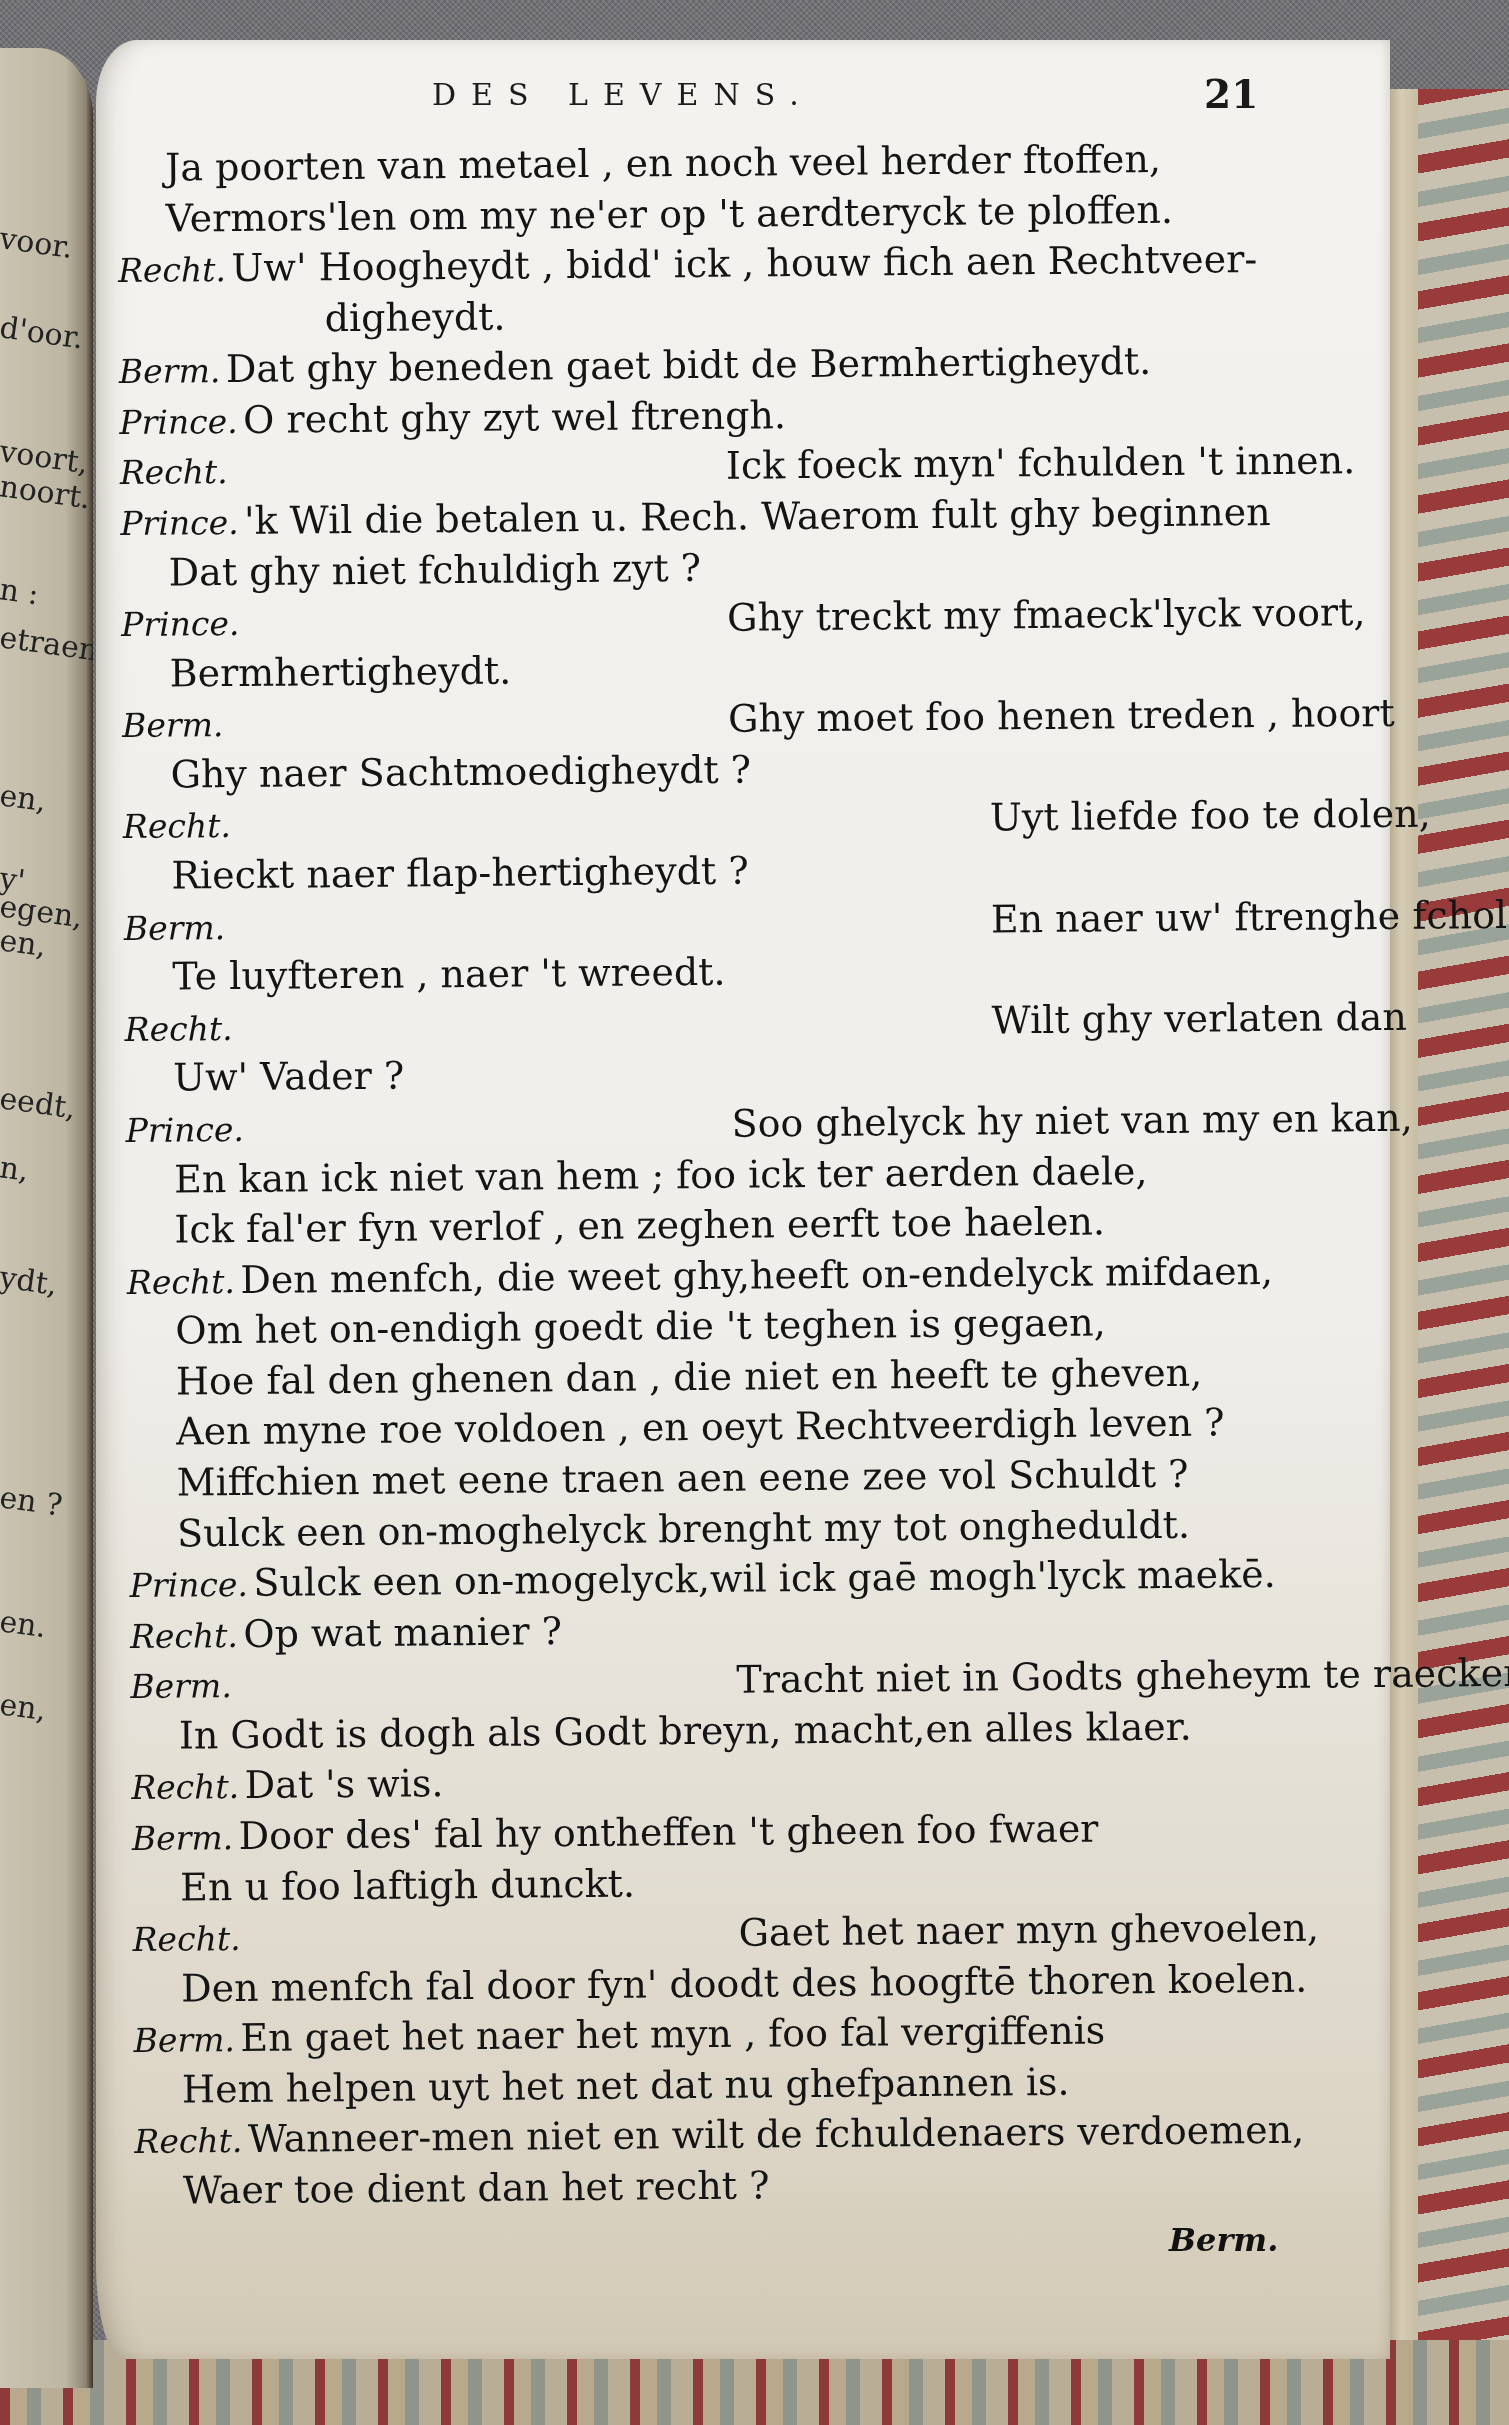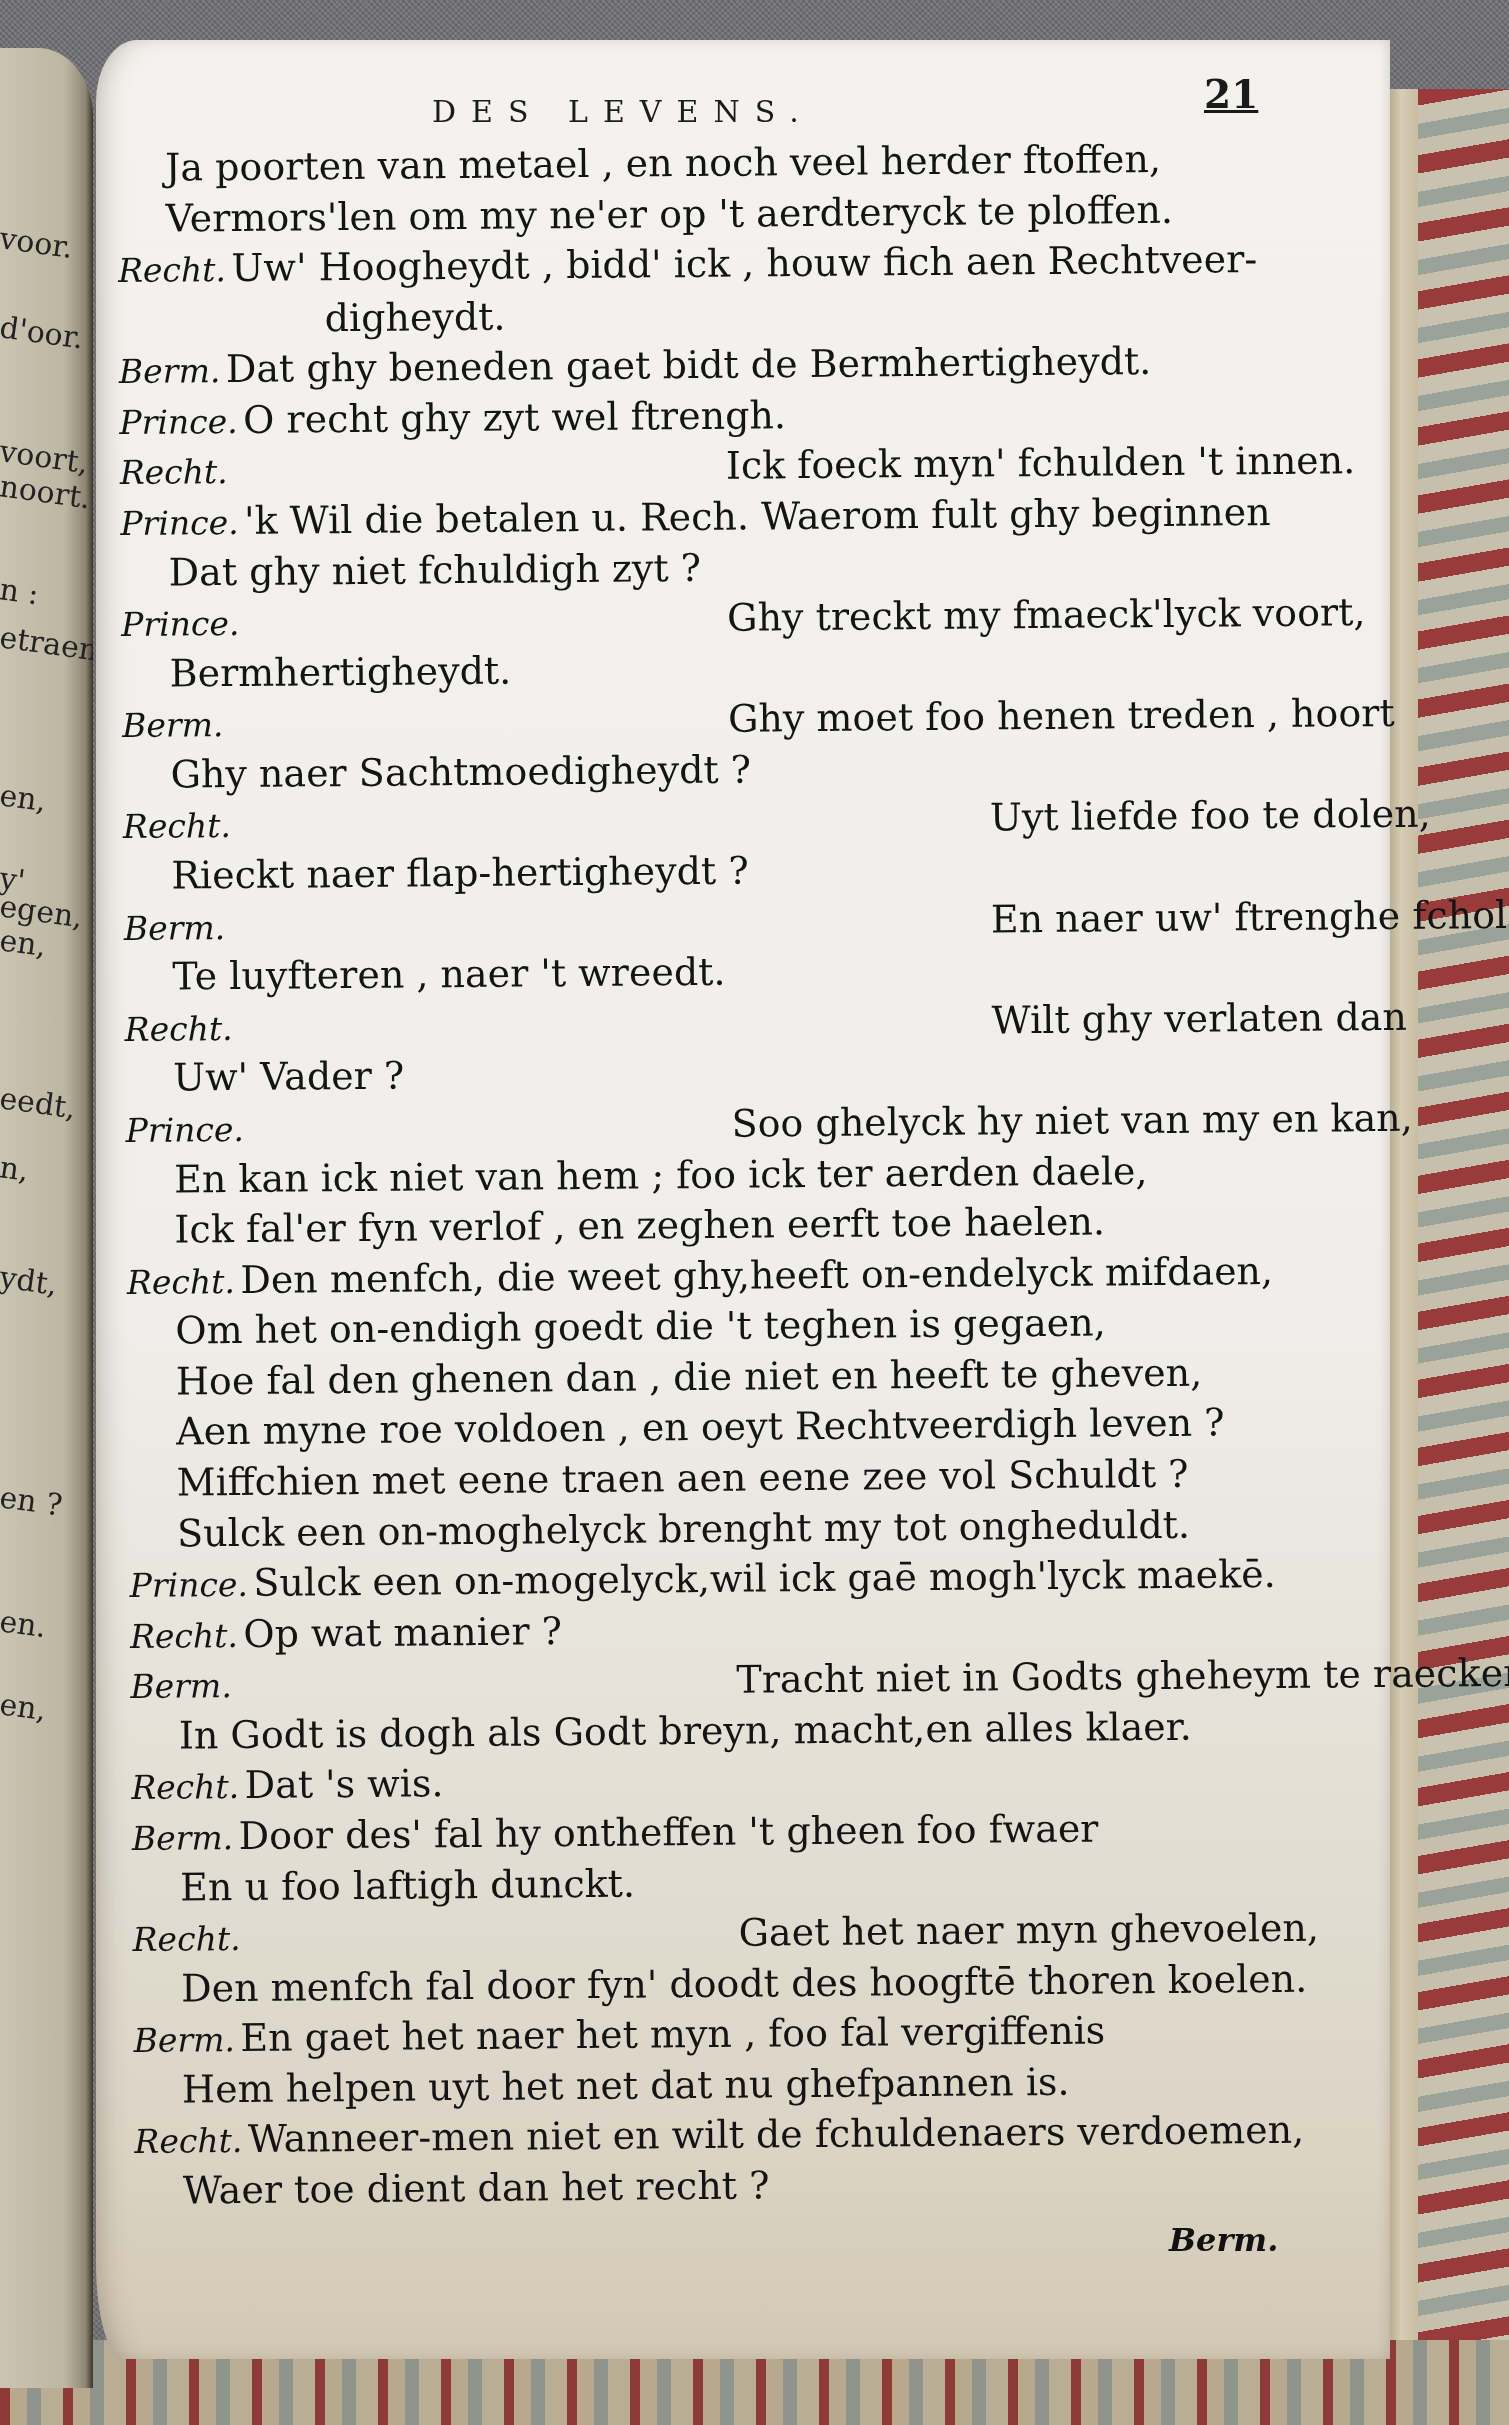--- a/index.html
+++ b/index.html
@@ -52,26 +52,26 @@
     background: linear-gradient(180deg, #f3f2ee 0%, #efeeea 55%, #dcd5c6 90%, #d2c8b4 100%);
     border-top-left-radius: 41px 62px;
     border-bottom-left-radius: 27.5px 96px;
     box-shadow: inset 16.5px 0 27.5px -13.8px rgba(80,70,50,0.35), inset -6.9px 0 13.8px -8.3px rgba(90,80,60,0.3);
   }
   .page-inner {
     position: absolute; left: 20.6px; top: 103px; width: 1252px;
     transform: rotate(-0.5deg); transform-origin: left top;
   }
   .running-head {
-    position: absolute; left: 336px; top: 54px;
+    position: absolute; left: 336px; top: 37px;
     font-size: 30px; letter-spacing: 15px; color: #1b1b1b;
   }
   .page-number {
     position: absolute; left: 1108px; top: 31px;
-    font-size: 39px; font-weight: bold; color: #1a1a1a; text-decoration: underline;
+    font-size: 39px; font-weight: bold; color: #1a1a1a;
   }
   .line {
     position: absolute; left: 0; height: 50px; width: 1252px;
     font-size: 38px; color: #141414; white-space: nowrap; line-height: 50px;
   }
   .speaker {
     font-style: italic; font-size: 33px; display: inline-block; margin-right: 5.5px;
   }
   .indent { position: absolute; }
   .catchword {

